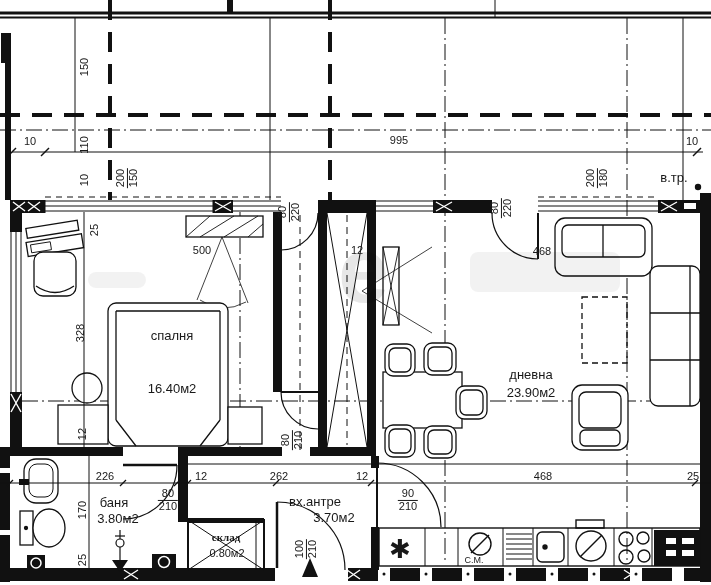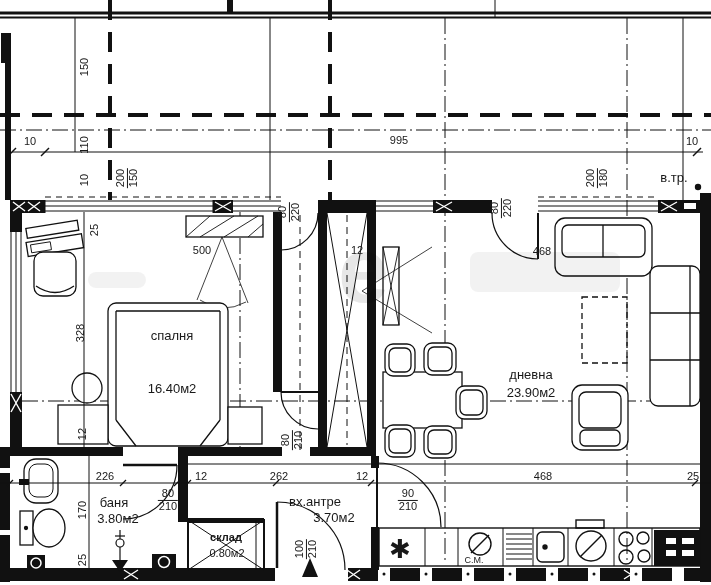--- a/index.html
+++ b/index.html
@@ -10,21 +10,21 @@
   .lblv{position:absolute;transform:translate(-50%,-50%) rotate(-90deg);font-size:11px;color:#191919;white-space:nowrap;}
   .big{font-size:13px;text-align:center;}
   .frac{position:absolute;transform:translate(-50%,-50%);display:flex;flex-direction:column;align-items:center;
         font-size:11px;line-height:1.05;color:#191919;}
   .fracv{position:absolute;transform:translate(-50%,-50%) rotate(-90deg);display:flex;flex-direction:column;align-items:center;
         font-size:11px;line-height:1.05;color:#191919;}
   .frac span:last-child,.fracv span:last-child{border-top:1px solid #191919;padding:0 1px;}
   .tblock{position:absolute;font-size:13px;line-height:17px;color:#191919;white-space:nowrap;}
   .star{font-size:26px;}
   .cmtxt{font-size:9px;}
-  .bold{font-weight:bold;}
+  .bold{font-weight:bold;font-family:Liberation Serif, serif;}
   .wm{position:absolute;font-size:92px;font-weight:bold;color:#000;opacity:.09;}
   .wmblock{position:absolute;background:#000;opacity:.05;border-radius:8px;}
 </style>
 </head>
 <body>
 
 <div class="plan">
 
 <svg width="711" height="585" viewBox="0 0 711 585">
 

